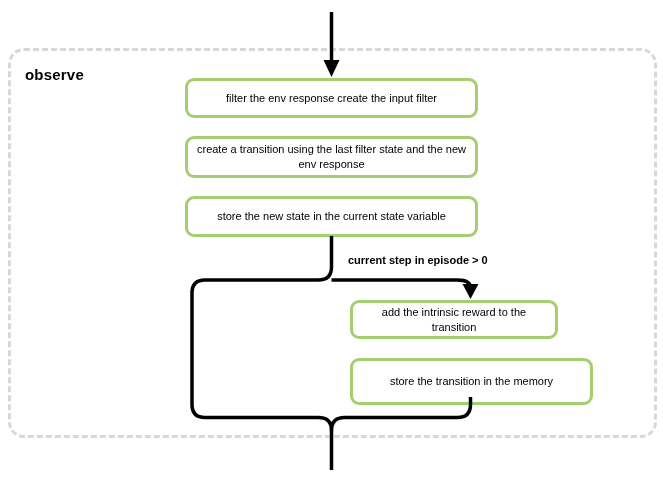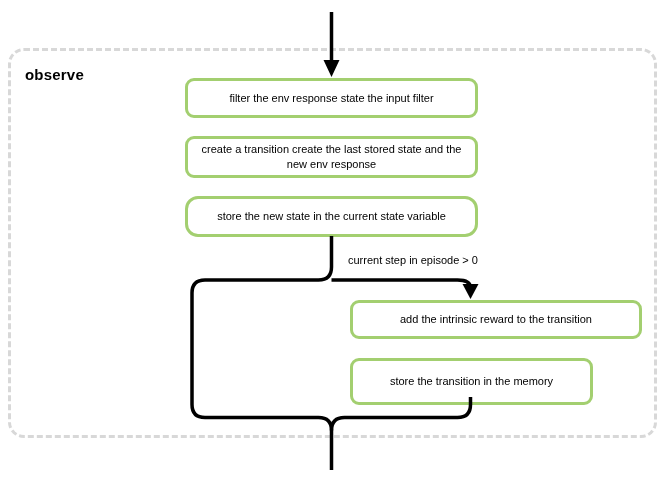--- a/index.html
+++ b/index.html
@@ -46,29 +46,29 @@
     align-items: center;
     justify-content: center;
     text-align: center;
     font-size: 11px;
     line-height: 1.35;
     padding: 2px 8px;
     z-index: 2;
   }
   .n1 { left: 185px; top: 78px;  width: 293px; height: 40px; }
   .n2 { left: 185px; top: 136px; width: 293px; height: 42px; }
-  .n3 { left: 185px; top: 196px; width: 293px; height: 41px; border-radius: 13px; }
-  .n4 { left: 350px; top: 300px; width: 292px; height: 39px; align-items: center; }
+  .n3 { left: 185px; top: 196px; width: 293px; height: 41px; }
+  .n4 { left: 350px; top: 300px; width: 208px; height: 39px; align-items: center; }
   .n5 { left: 350px; top: 358px; width: 243px; height: 47px; }
   .cond-label {
     position: absolute;
     left: 348px;
     top: 254px;
     font-size: 11px;
-    font-weight: normal;
+    font-weight: bold;
     white-space: nowrap;
     z-index: 2;
   }
   svg.overlay {
     position: absolute;
     left: 0;
     top: 0;
     width: 663px;
     height: 498px;
     z-index: 3;
@@ -76,24 +76,24 @@
   }
 </style>
 </head>
 <body>
 
 <div class="container"></div>
 
 <div class="title">observe</div>
 
 <div class="node n1">
-  <span>filter the env response state the input filter</span>
+  <span>filter the env response create the input filter</span>
 </div>
 <div class="node n2">
-  <span>create a transition create the last stored state and the new env response</span>
+  <span>create a transition using the last filter state and the new env response</span>
 </div>
 <div class="node n3">
   <span>store the new state in the current state variable</span>
 </div>
 <div class="node n4">
   <span>add the intrinsic reward to the transition</span>
 </div>
 <div class="node n5">
   <span>store the transition in the memory</span>
 </div>

